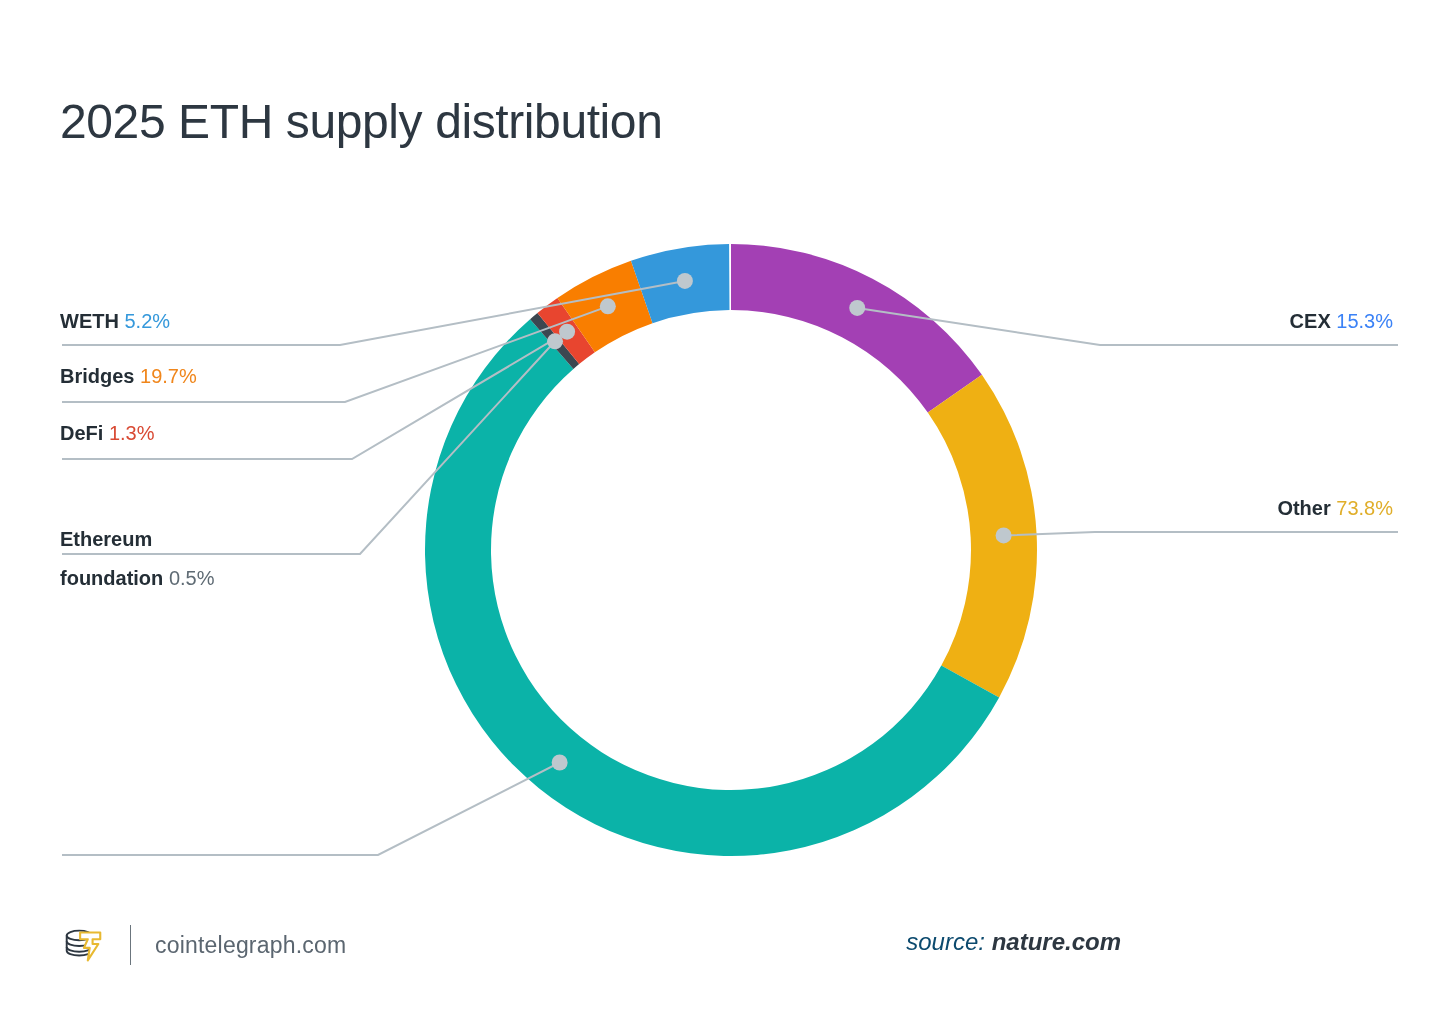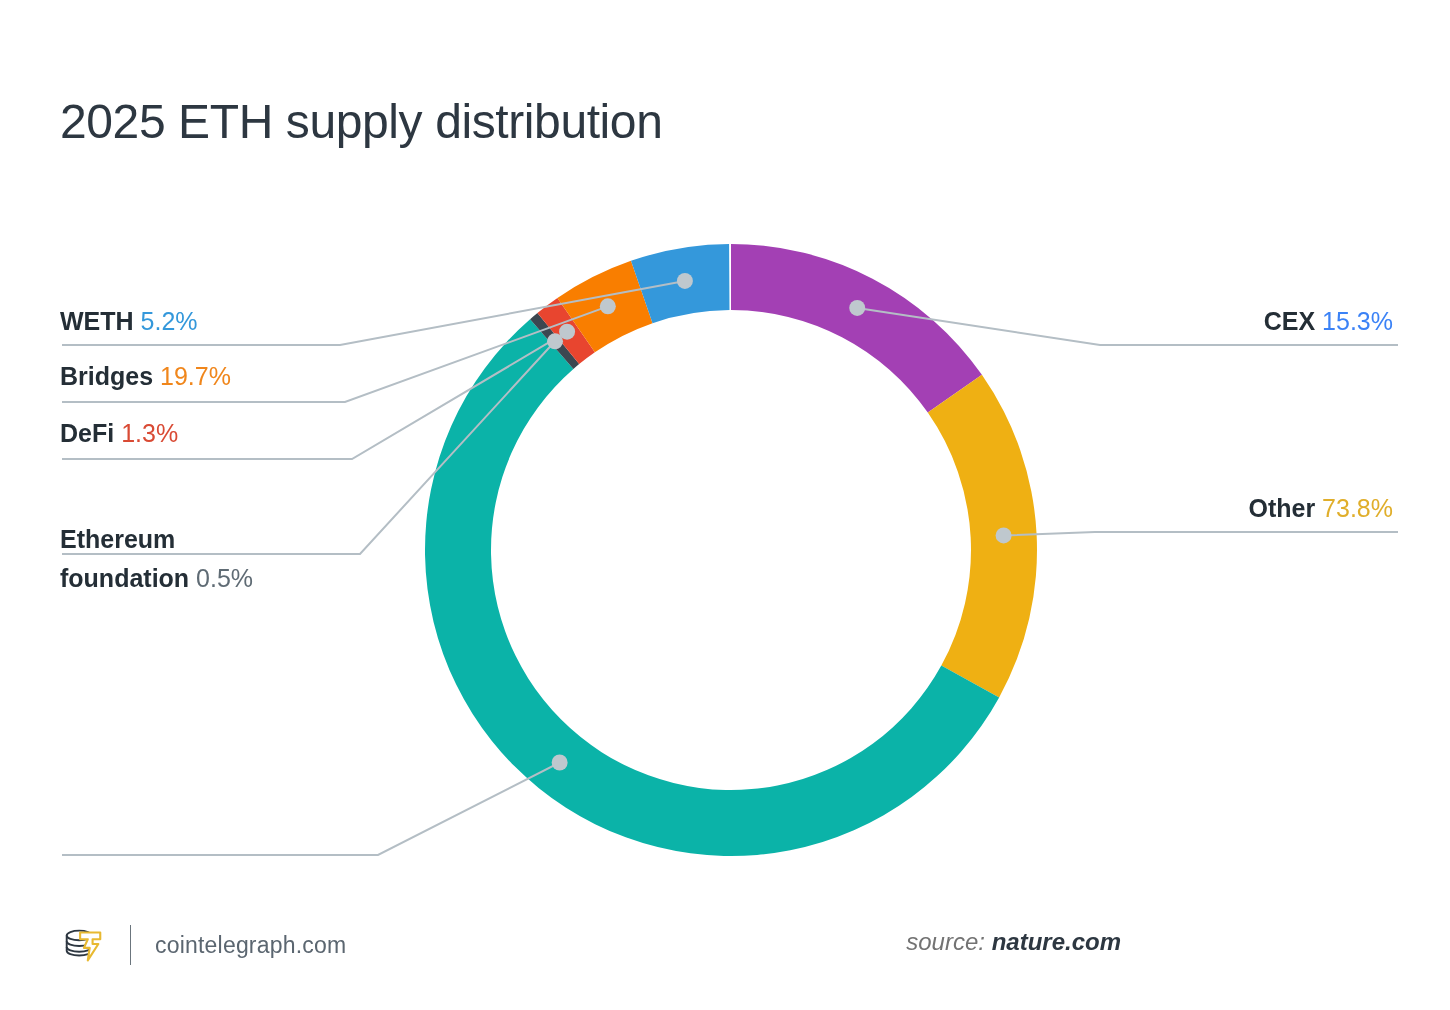--- a/index.html
+++ b/index.html
@@ -38,21 +38,21 @@
     position: absolute;
     left: 0;
     top: 0;
     width: 1450px;
     height: 1010px;
   }
 
   
   .callout {
     position: absolute;
-    font-size: 25px;
+    font-size: 20px;
     line-height: 39px;
     white-space: nowrap;
     color: #2d3741;
   }
   .callout.left  { text-align: left; }
   .callout.right { text-align: right; }
   .callout .cat  { font-weight: bold; color: #242e36; }
   .callout .val  { font-weight: normal; }
   .callout.multiline { white-space: normal; width: 330px; margin-top: 48px; }
 
@@ -93,21 +93,21 @@
     letter-spacing: 0.2px;
   }
   #source {
     position: absolute;
     right: 57px;
     top: 28px;
     font-size: 24px;
     font-style: italic;
     color: #3b4750;
   }
-  #source .src-label { font-weight: normal; color: #737373; }
+  #source .src-label { font-weight: normal; color: #0c4a6e; }
   #source .src-name  { font-weight: bold; color: #2d3741; }
 </style>
 </head>
 <body>
 
 <div id="page">
 
   <div id="chart-title">2025 ETH supply distribution</div>
 
   <svg id="chart-svg" viewBox="0 0 1450 1010">

